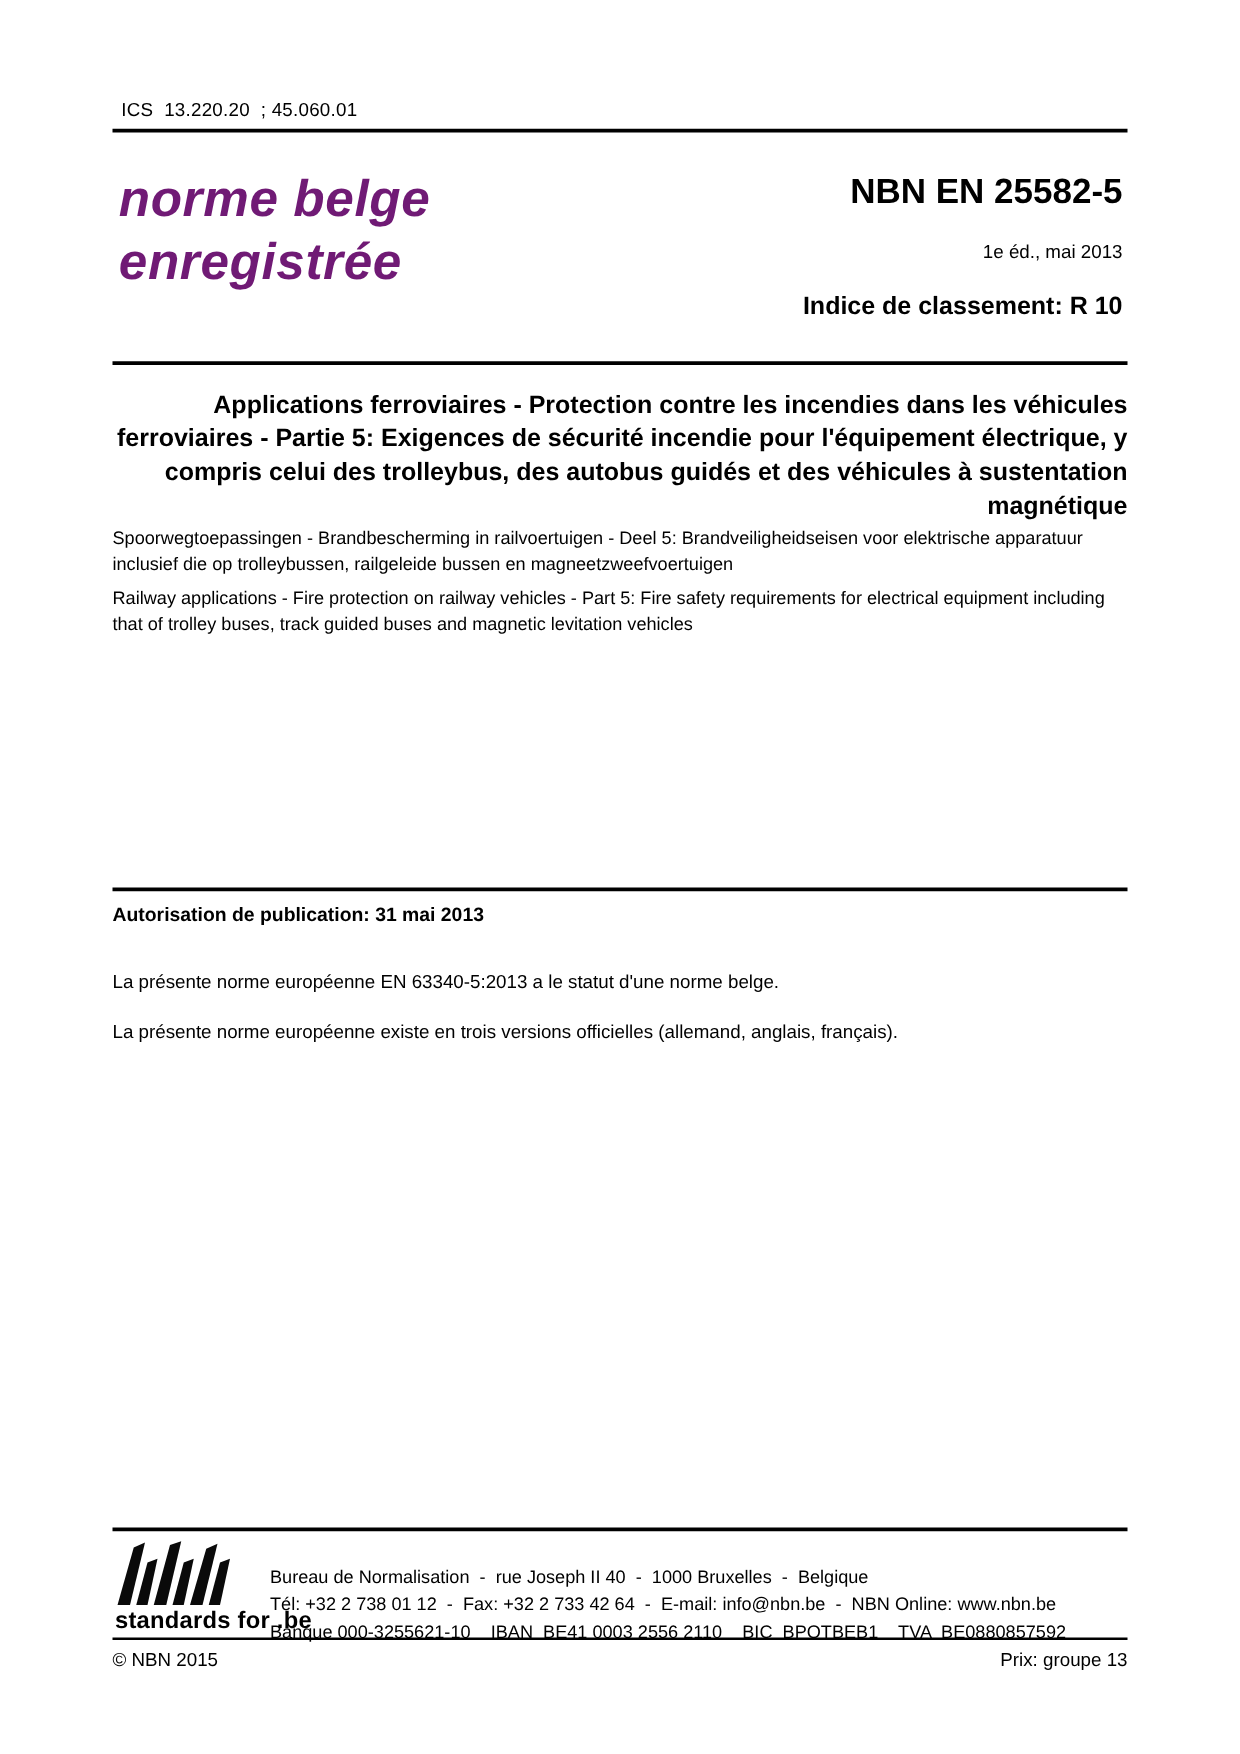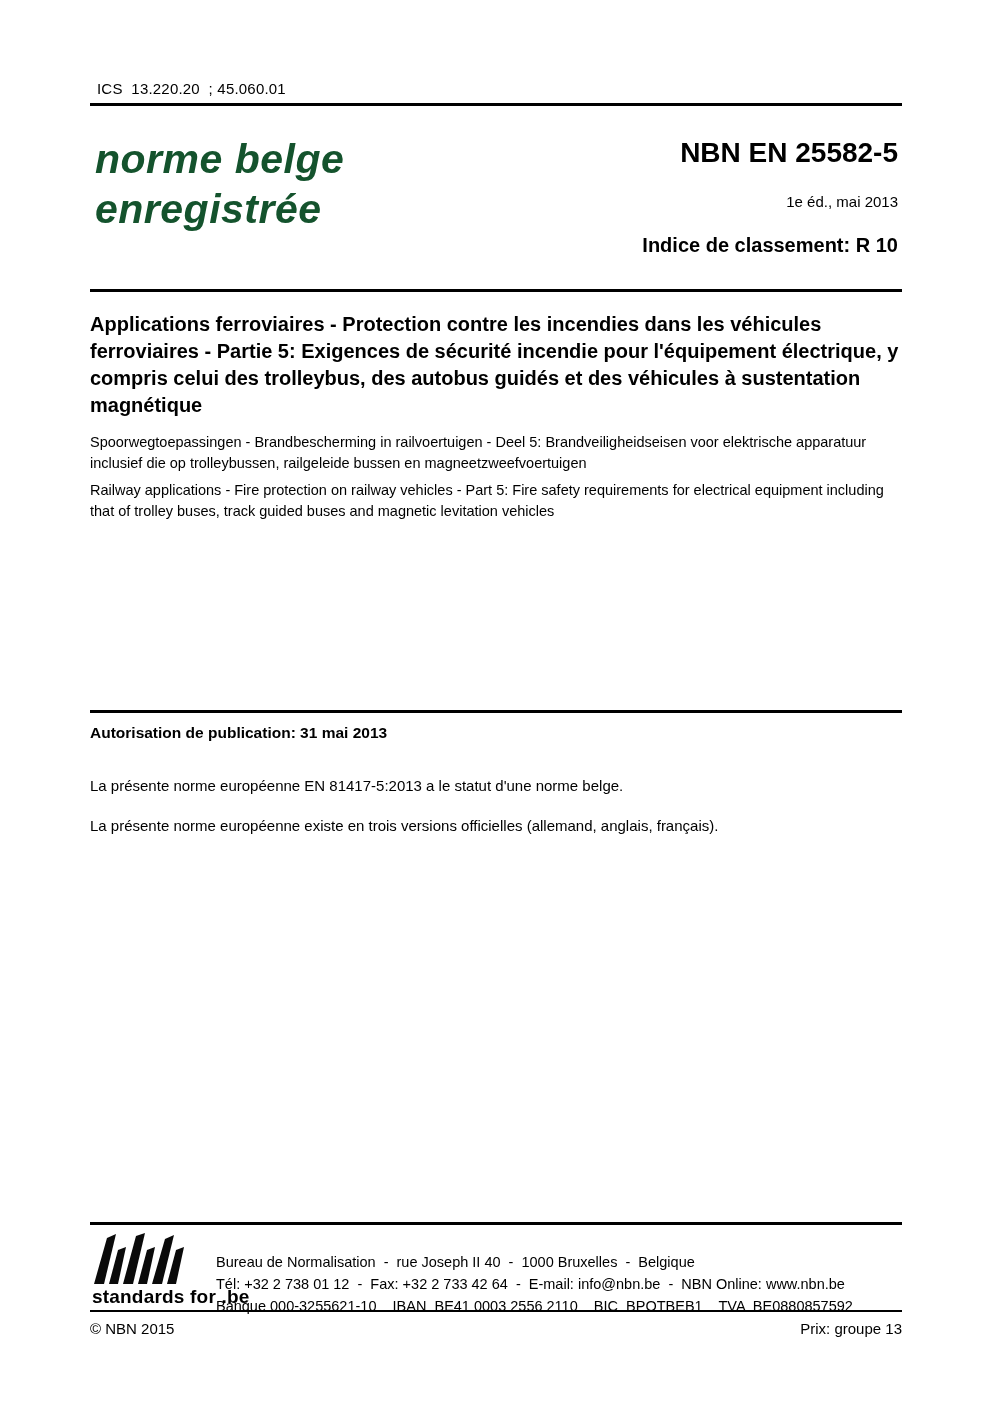--- a/index.html
+++ b/index.html
@@ -20,35 +20,36 @@
   .rule-thin { height: 2px; }
 
   .ics {
     position: absolute; left: 97px; top: 80px;
     font-size: 15px; white-space: pre-wrap; letter-spacing: 0.2px;
   }
 
   .doc-type {
     position: absolute; left: 95px; top: 134px;
     font-size: 41px; font-weight: bold; font-style: italic;
-    color: #14532d; line-height: 50px; letter-spacing: 0.5px;
+    color: #701a75; line-height: 50px; letter-spacing: 0.5px;
   }
 
   .ref-block {
     position: absolute; left: 90px; top: 138px; width: 808px;
     text-align: right;
   }
   .ref-code { font-size: 28px; font-weight: bold; line-height: 30px; }
   .ref-edition { font-size: 15px; margin-top: 25px; }
   .ref-classement { font-size: 20px; font-weight: bold; margin-top: 24px; }
 
   .titles { position: absolute; left: 90px; top: 311px; width: 812px; }
   .title-fr {
     font-size: 20px; font-weight: bold; line-height: 27px;
-    margin-bottom: 13px;
+    margin-bottom: 2px;
+    text-align: right;
   }
   .title-nl, .title-en { font-size: 14.5px; line-height: 21px; margin-bottom: 6px; }
   .title-en { margin-top: 5px; }
 
   .authorization {
     position: absolute; left: 90px; top: 724px;
     font-size: 15.5px; font-weight: bold;
   }
   .statement-1 { position: absolute; left: 90px; top: 777px; font-size: 15px; }
   .statement-2 { position: absolute; left: 90px; top: 817px; font-size: 15px; }
@@ -96,21 +97,21 @@
 
   <div class="titles">
     <p class="title-fr">Applications ferroviaires - Protection contre les incendies dans les véhicules ferroviaires - Partie 5: Exigences de sécurité incendie pour l'équipement électrique, y compris celui des trolleybus, des autobus guidés et des véhicules à sustentation magnétique</p>
     <p class="title-nl">Spoorwegtoepassingen - Brandbescherming in railvoertuigen - Deel 5: Brandveiligheidseisen voor elektrische apparatuur inclusief die op trolleybussen, railgeleide bussen en magneetzweefvoertuigen</p>
     <p class="title-en">Railway applications - Fire protection on railway vehicles - Part 5: Fire safety requirements for electrical equipment including that of trolley buses, track guided buses and magnetic levitation vehicles</p>
   </div>
 
   <div class="rule" style="top:710px;"></div>
 
   <div class="authorization">Autorisation de publication: 31 mai 2013</div>
-  <p class="statement-1">La présente norme européenne EN 81417-5:2013 a le statut d'une norme belge.</p>
+  <p class="statement-1">La présente norme européenne EN 63340-5:2013 a le statut d'une norme belge.</p>
   <p class="statement-2">La présente norme européenne existe en trois versions officielles (allemand, anglais, français).</p>
 
   <div class="rule" style="top:1222px;"></div>
 
   <div class="publisher">
     <div class="logo">
       <svg width="112" height="52" viewBox="0 0 112 52" xmlns="http://www.w3.org/2000/svg" aria-hidden="true">
         <g fill="#0a0a0a">
           <polygon points="2,52 15,6 24,2 12,52"></polygon>
           <polygon points="17,52 26,18 34,15 26,52"></polygon>

